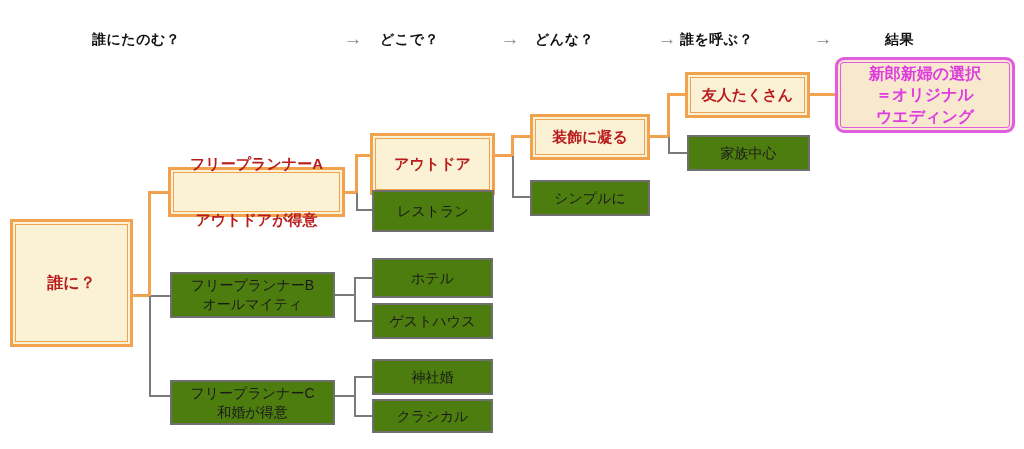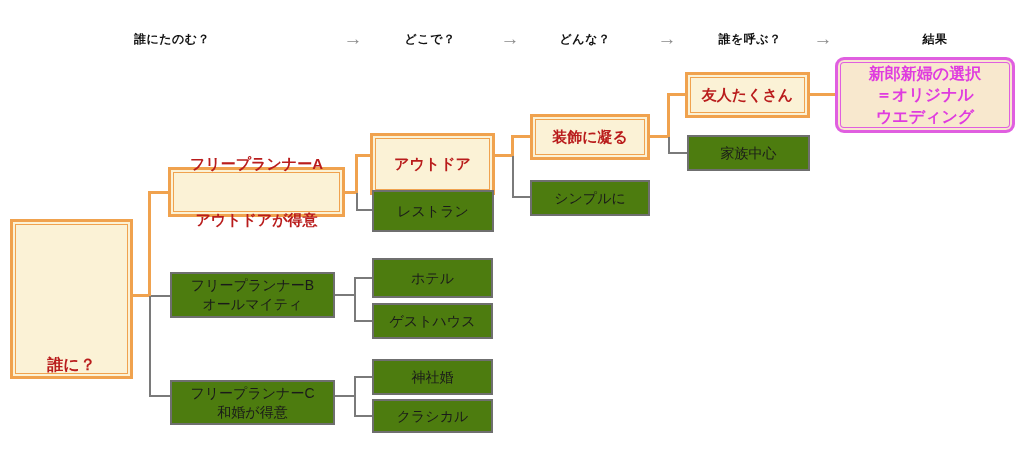--- a/index.html
+++ b/index.html
@@ -11,23 +11,22 @@
   #stage {
     position: relative;
     width: 1024px;
     height: 449px;
     background: #ffffff;
     overflow: hidden;
   }
   .col-header {
     position: absolute;
     font-weight: bold;
-    font-size: 12px;
+    font-size: 14px;
     color: #111111;
-    text-align: center;
     line-height: 24px;
     z-index: 3;
     letter-spacing: 0.5px;
   }
   .flow-arrow {
     position: absolute;
     color: #8a8a8a;
     font-size: 19px;
     font-weight: bold;
     text-align: center;
@@ -85,21 +84,21 @@
   <div class="col-header" style="left:92px; top:27px; width:160px;">誰にたのむ？</div>
   <div class="flow-arrow" style="left:338px; top:27px; width:30px;">→</div>
   <div class="col-header" style="left:380px; top:27px; width:100px;">どこで？</div>
   <div class="flow-arrow" style="left:495px; top:27px; width:30px;">→</div>
   <div class="col-header" style="left:535px; top:27px; width:100px;">どんな？</div>
   <div class="flow-arrow" style="left:652px; top:27px; width:30px;">→</div>
   <div class="col-header" style="left:680px; top:27px; width:140px;">誰を呼ぶ？</div>
   <div class="flow-arrow" style="left:808px; top:27px; width:30px;">→</div>
   <div class="col-header" style="left:885px; top:27px; width:100px;">結果</div>
 
-  <div class="box hl" style="left:10px; top:219px; width:123px; height:160px; font-size:16px;justify-content:flex-end;">
+  <div class="box hl" style="left:10px; top:219px; width:123px; height:128px; font-size:16px;">
     <div>誰に？</div>
   </div>
 
   <div class="box hl" style="left:168px; top:167px; width:177px; height:50px;gap:35px;">
     <div>フリープランナーA</div>
     <div>アウトドアが得意</div>
   </div>
   <div class="box plain" style="left:170px; top:272px; width:165px; height:46px;">
     <div>フリープランナーB</div>
     <div>オールマイティ</div>

